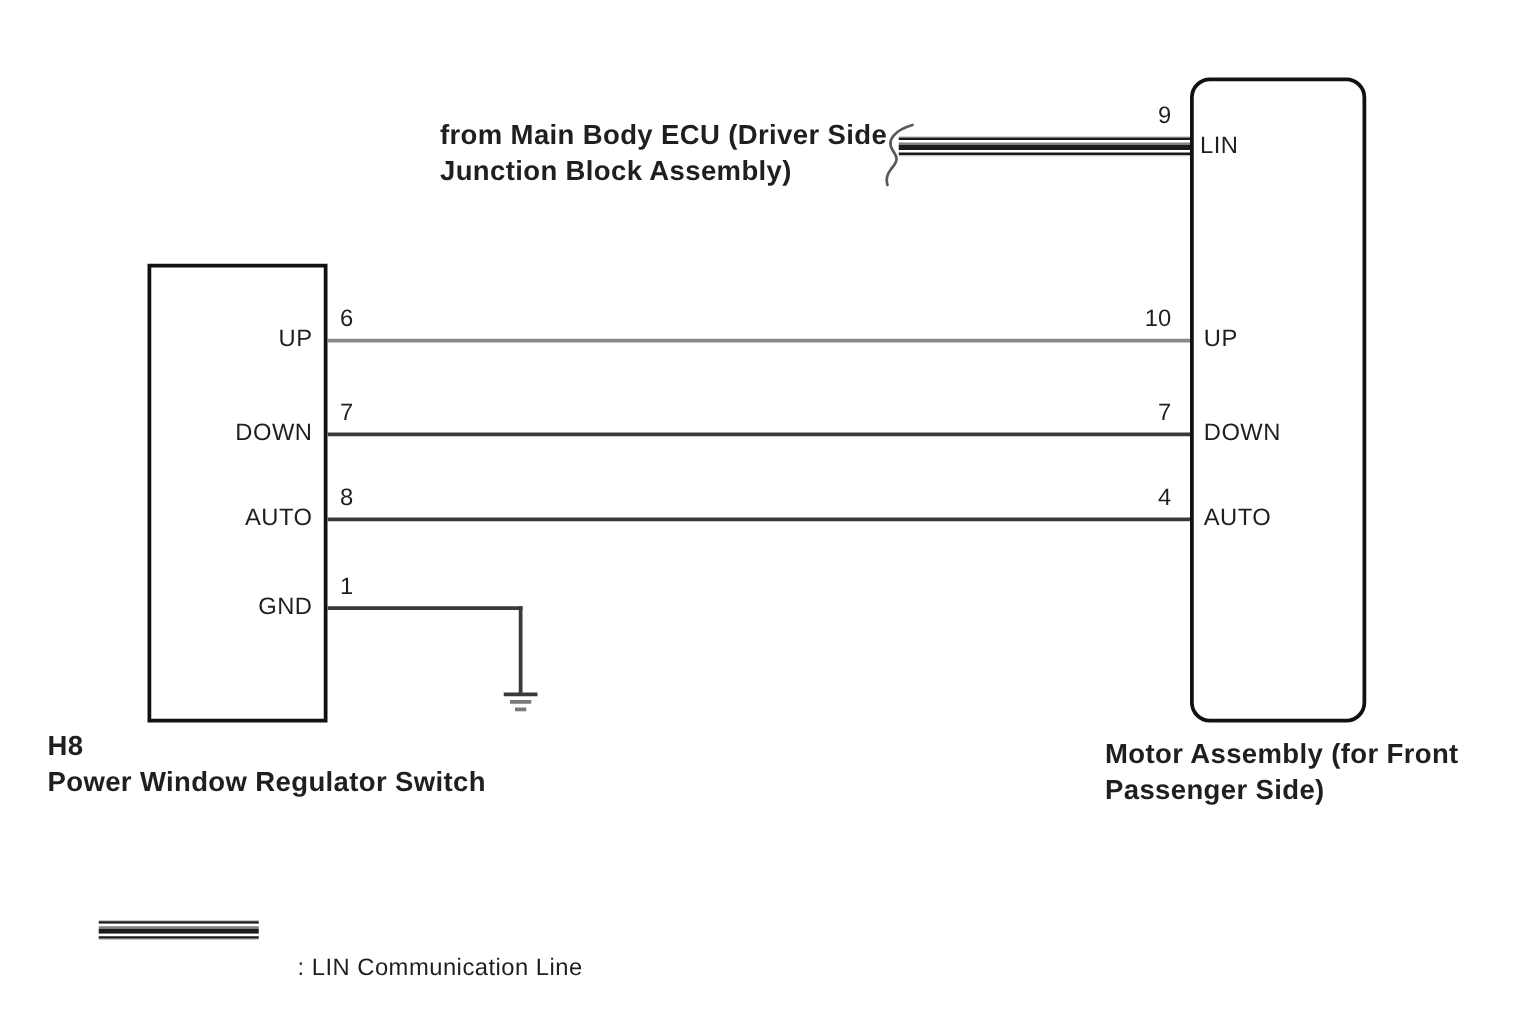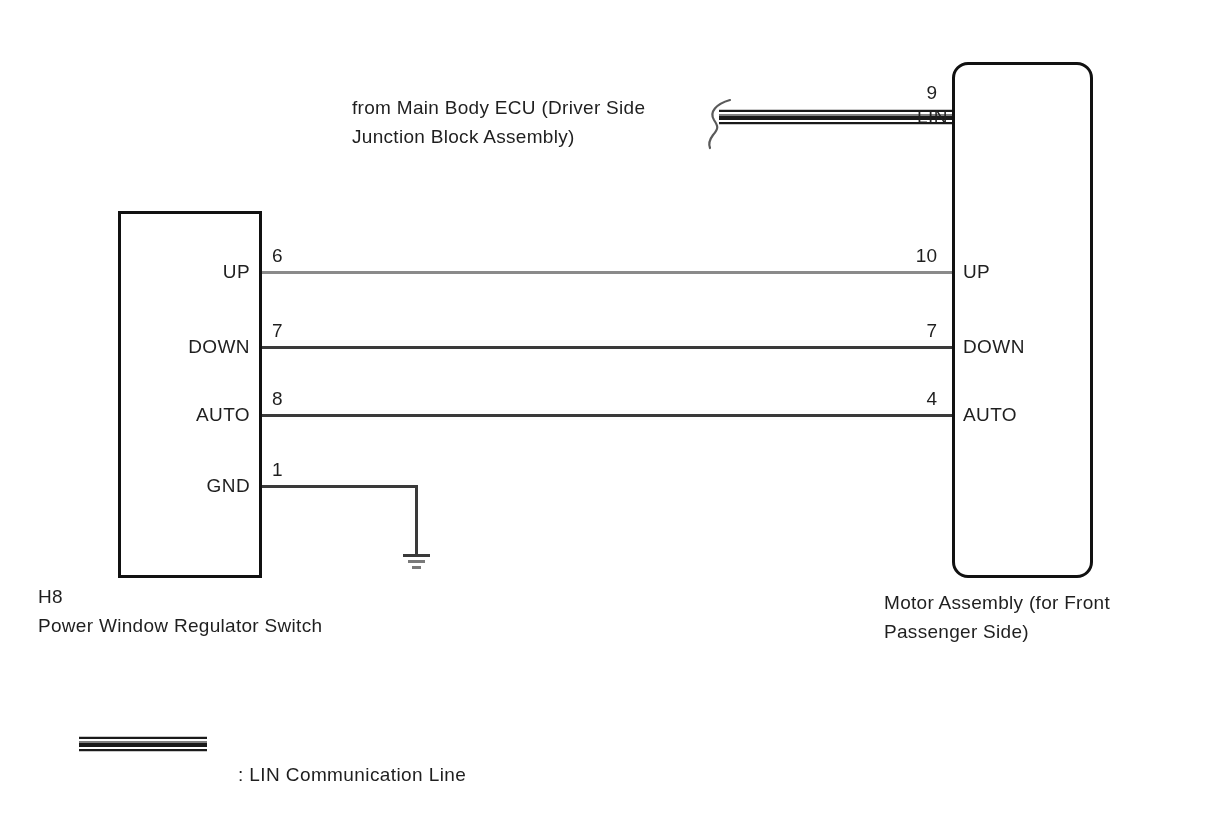--- a/index.html
+++ b/index.html
@@ -12,25 +12,26 @@
   html, body { background: #ffffff; }
   body {
     width: 1210px; height: 814px;
     position: relative;
     overflow: hidden;
     font-family: "Liberation Sans", "DejaVu Sans", sans-serif;
     color: var(--text-color);
   }
   .abs { position: absolute; }
   .txt {
-    font-size: 19px;
+    font-size: 22px;
     line-height: 29px;
     letter-spacing: 0.3px;
     color: var(--text-color);
     white-space: nowrap;
+    font-weight: bold;
   }
   .pin-label {
     font-size: 19px;
     line-height: 26px;
     letter-spacing: 0.4px;
     white-space: nowrap;
   }
   .pin-number {
     font-size: 19px;
     line-height: 26px;
@@ -102,21 +103,21 @@
 <div class="abs pin-label left-pin-labels" style="top:402px;">AUTO</div>
 <div class="abs pin-label left-pin-labels" style="top:473px;">GND</div>
 
 <div class="abs pin-number" style="left:272px; top:243px;">6</div>
 <div class="abs pin-number" style="left:272px; top:318px;">7</div>
 <div class="abs pin-number" style="left:272px; top:386px;">8</div>
 <div class="abs pin-number" style="left:272px; top:457px;">1</div>
 
 <div class="abs connector-box box-right"></div>
 
-<div class="abs pin-label" style="left:917px; top:104px;">LIN</div>
+<div class="abs pin-label" style="left:960px; top:104px;">LIN</div>
 <div class="abs pin-label" style="left:963px; top:259px;">UP</div>
 <div class="abs pin-label" style="left:963px; top:334px;">DOWN</div>
 <div class="abs pin-label" style="left:963px; top:402px;">AUTO</div>
 
 <div class="abs pin-number right-pin-numbers" style="top:80px;">9</div>
 <div class="abs pin-number right-pin-numbers" style="top:243px;">10</div>
 <div class="abs pin-number right-pin-numbers" style="top:318px;">7</div>
 <div class="abs pin-number right-pin-numbers" style="top:386px;">4</div>
 
 <div class="abs txt" style="left:38px; top:582px;">

